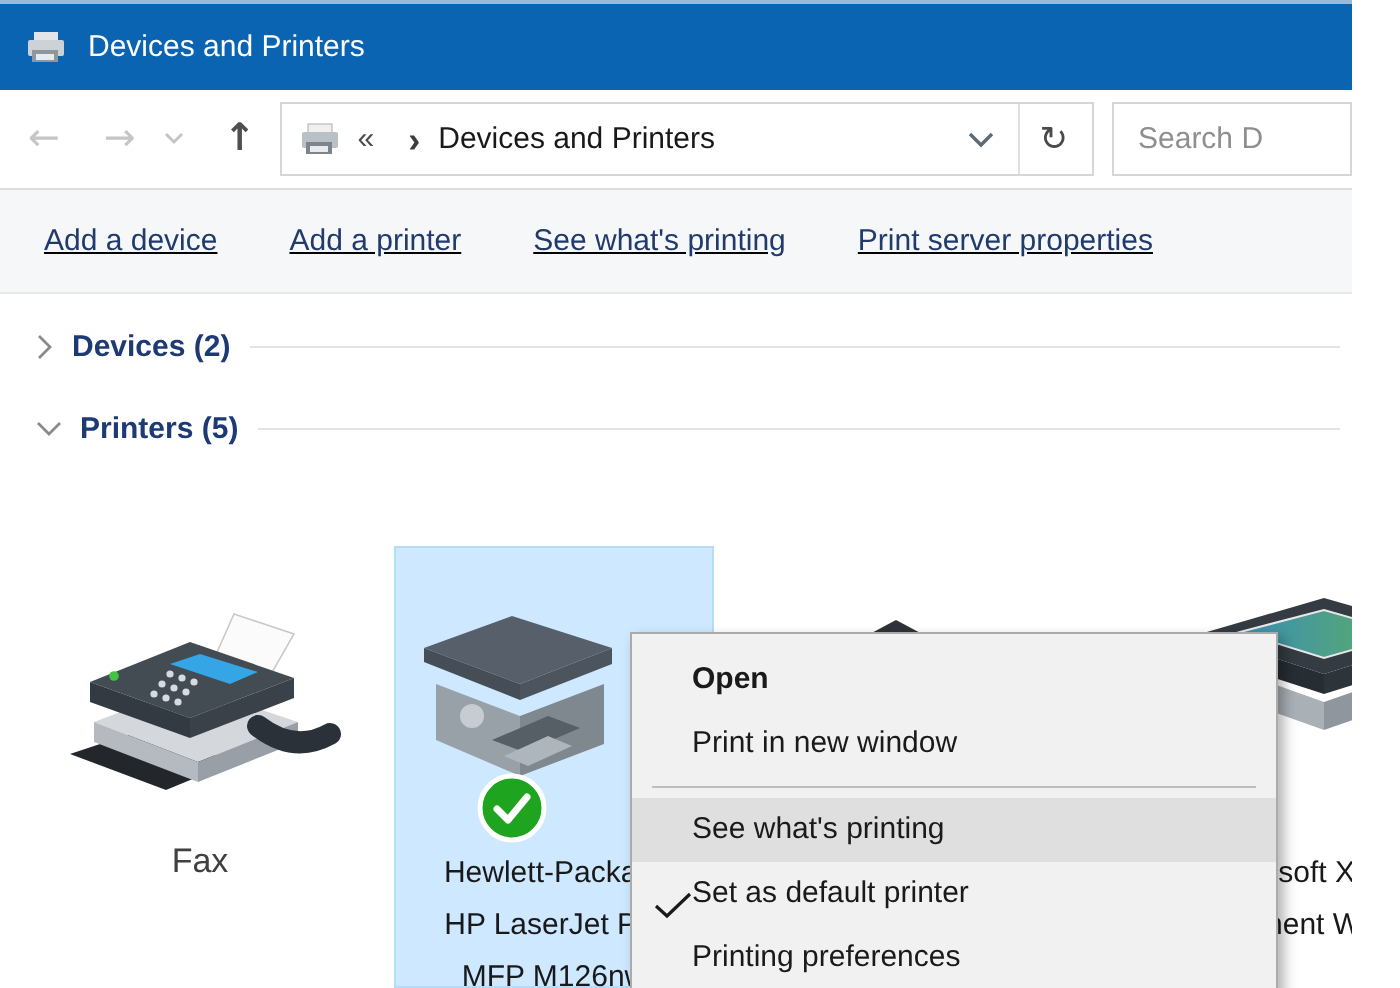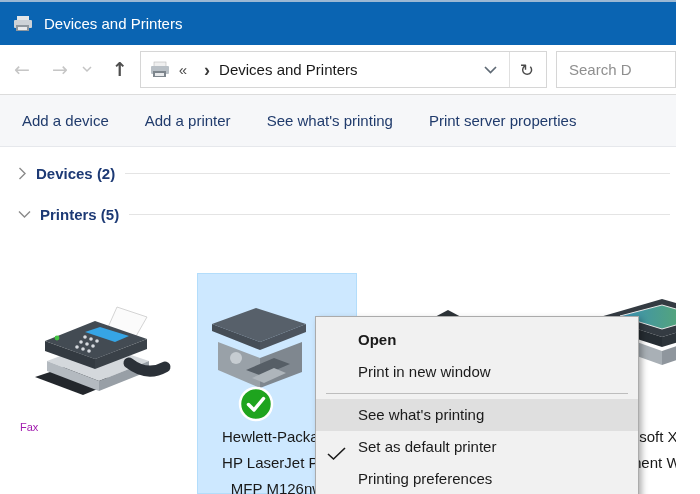--- a/index.html
+++ b/index.html
@@ -29,55 +29,55 @@
   .addr-spacer { flex:1; }
   .addr-divider { width:1px; height:35px; background:#e0e0e0; margin:0 10px 0 12px; }
   .refresh { font-family:"DejaVu Sans", sans-serif; font-size:17px; color:#4a4a4a; padding-right:4px; }
   .searchbox { margin-left:9px; width:120px; height:37px; border:1px solid #d6d6d6;
                font-size:15px; padding-left:12px; color:#191919; outline:none;
                font-family:"Liberation Sans", sans-serif; }
   .searchbox::placeholder { color:#8f8f8f; opacity:1; }
 
   
   .toolbar { height:52px; background:#f6f7f9; border-bottom:1px solid #e6e8ec;
-             display:flex; align-items:center; padding-left:22px; gap:36px; }
+             display:flex; align-items:center; padding-left:22px; gap:36px;text-decoration:underline; }
   .tool-item { font-size:15px; color:#203b6c; white-space:nowrap; }
 
   
   .content { padding-top:13px; }
   .group-row { display:flex; align-items:center; height:26px; margin:0 6px 15px 18px;font-weight:bold; }
   .group-chevron { margin-right:9px; display:flex; align-items:center; }
   .group-label { color:#1d3a75; font-size:15px; margin-right:10px; white-space:nowrap; }
   .group-line { flex:1; border-top:1px solid #e4e4e4; }
 
   
   .fax-tile { position:absolute; left:20px; top:273px; width:160px; height:220px; }
   .fax-icon { display:block; margin:32px auto 0 auto; }
-  .fax-label { text-align:left; margin-top:16px; font-size:11px; color:#a21caf; }
+  .fax-label { text-align:center; margin-top:16px; font-size:17px; color:#404040; }
 
   .hp-tile { position:absolute; left:197px; top:273px; width:160px; height:221px;
              background:#cde8ff; border:1px solid #b3ddfb; }
   .hp-icon { position:absolute; left:8px; top:26px; }
   .hp-badge { position:absolute; left:40px; top:112px; }
   .hp-label { position:absolute; top:150px; left:0; right:0; text-align:center;
               font-size:15px; line-height:26px; color:#191919; white-space:nowrap; }
 
   .hidden-printer-apex { position:absolute; left:433px; top:310px; width:0; height:0;
               border-left:15px solid transparent; border-right:15px solid transparent;
               border-bottom:8px solid #2d3338; }
 
   .xps-icon { position:absolute; left:598px; top:299px; }
   .xps-label { position:absolute; left:570px; top:424px; width:160px; text-align:center;
                font-size:15px; line-height:26px; color:#191919; white-space:nowrap; }
 
   
   .context-menu { position:absolute; left:315px; top:316px; width:324px; height:190px;
                   background:#f1f1f1; border:1px solid #ababab;
                   box-shadow:3px 3px 6px rgba(0,0,0,0.3); padding-top:7px; z-index:10; }
-  .menu-item { height:32px; line-height:32px; padding-left:42px; font-size:15px;
+  .menu-item { height:32px; line-height:32px; padding-left:30px; font-size:15px;
                color:#1a1a1a; position:relative; white-space:nowrap; }
   .menu-item.bold { font-weight:bold; }
   .menu-item.highlight { background:#dfdfdf; }
   .menu-sep { border-top:1px solid #bdbdbd; margin:5px 10px; }
   .menu-check { position:absolute; left:10px; top:9px; }
 </style>
 </head>
 <body>
 
 <div class="screen">

